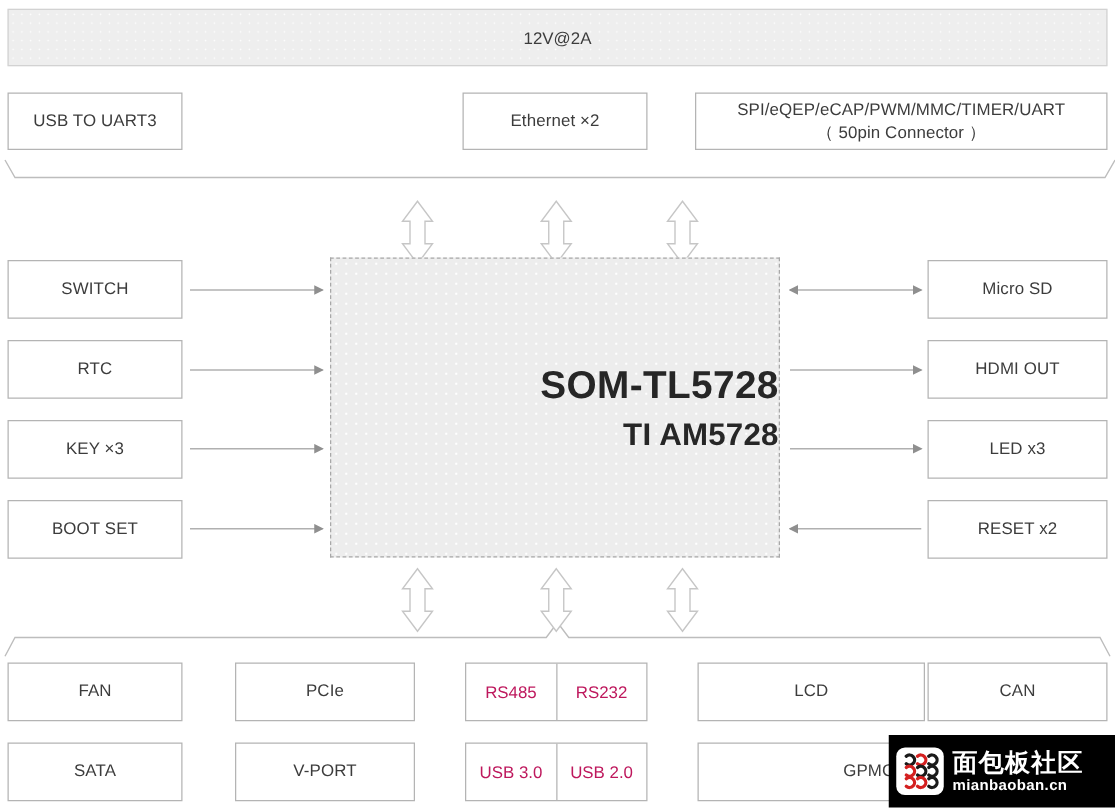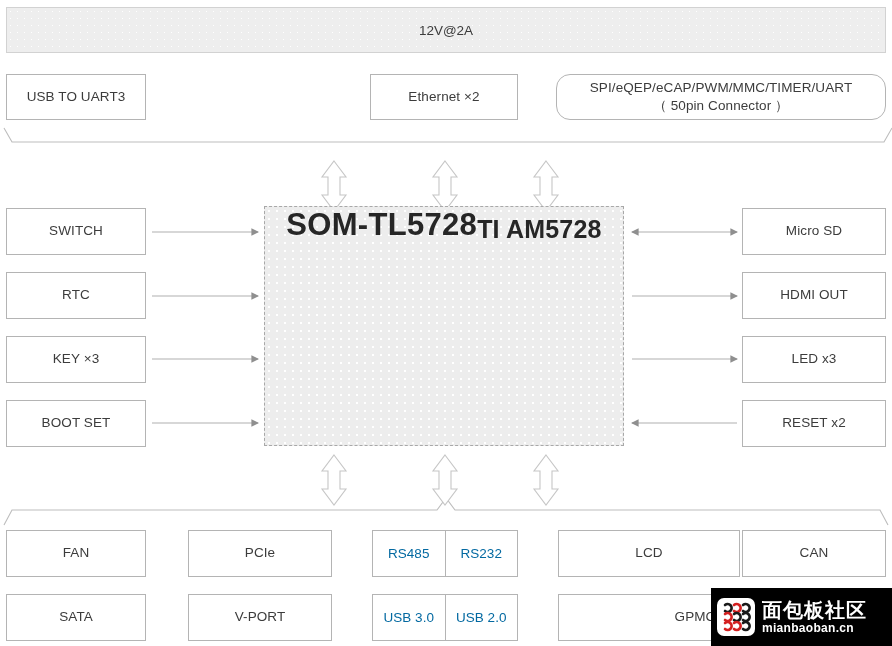--- a/index.html
+++ b/index.html
@@ -56,22 +56,22 @@
   
   .som {
     position: absolute;
     box-sizing: border-box;
     border: 1px dashed #a8a8a8;
     background-color: #ededed;
     background-image:
       radial-gradient(#ffffff 0.75px, transparent 0.85px);
     background-size: 8px 8px;
     display: flex;
-    flex-direction: row;
-    align-items: flex-start;
+    flex-direction: column;
+    align-items: flex-end;
     justify-content: center;
   }
   .som-title {
     font-size: 31px;
     font-weight: bold;
     color: #262626;
     letter-spacing: .3px;
   }
   .som-sub {
     font-size: 25px;
@@ -88,21 +88,21 @@
     border: 1px solid #b4b4b4;
     background: #ffffff;
     display: flex;
   }
   .split > .cell {
     flex: 1;
     display: flex;
     align-items: center;
     justify-content: center;
     font-size: 13.5px;
-    color: #0369a1;
+    color: #be185d;
   }
   .split > .cell + .cell { border-left: 1px solid #b4b4b4; }
 
   
   .conn {
     position: absolute;
     left: 0; top: 0;
     width: 892px; height: 646px;
     pointer-events: none;
   }
@@ -201,21 +201,21 @@
   <div class="power-bar" style="left:6px; top:7px; width:880px; height:46px;">
     <span>12V@2A</span>
   </div>
 
   <div class="box" style="left:6px; top:74px; width:140px; height:46px;">
     <span>USB TO UART3</span>
   </div>
   <div class="box" style="left:370px; top:74px; width:148px; height:46px;">
     <span>Ethernet ×2</span>
   </div>
-  <div class="box two-line" style="left:556px; top:74px; width:330px; height:46px;border-radius:14px;">
+  <div class="box two-line" style="left:556px; top:74px; width:330px; height:46px;">
     <span>SPI/eQEP/eCAP/PWM/MMC/TIMER/UART</span>
     <span>（ 50pin Connector ）</span>
   </div>
 
   <div class="box" style="left:6px; top:208px; width:140px; height:47px;">
     <span>SWITCH</span>
   </div>
   <div class="box" style="left:6px; top:272px; width:140px; height:47px;">
     <span>RTC</span>
   </div>

